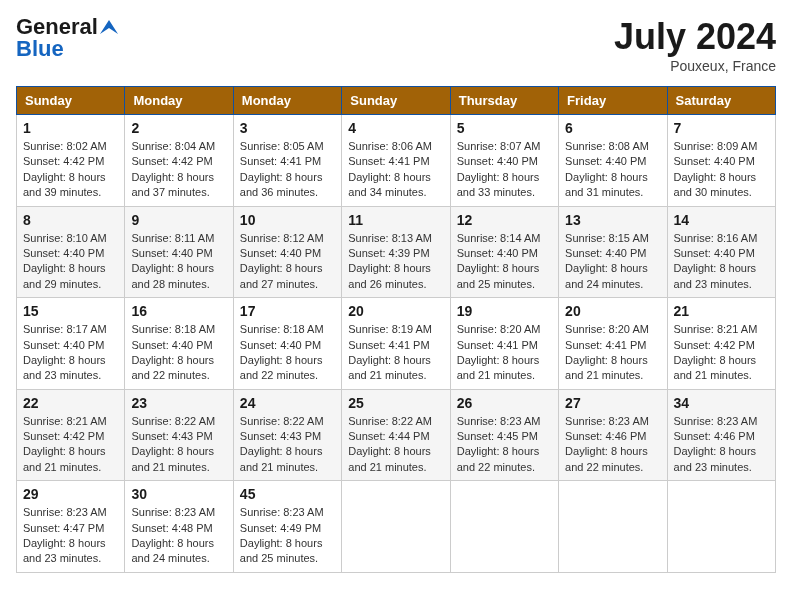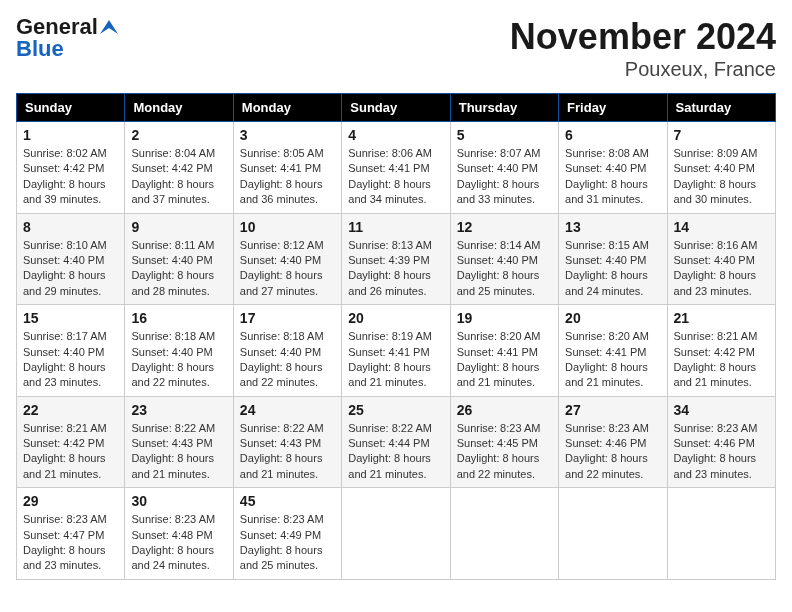--- a/index.html
+++ b/index.html
@@ -40,30 +40,30 @@
     }
     .title-block {
       text-align: right;
     }
     .month-title {
       font-size: 36px;
       font-weight: bold;
       color: #1a1a1a;
     }
     .location {
-      font-size: 20px;
+      font-size: 14px;
       color: #444;
     }
     .calendar {
       width: 100%;
       border-collapse: collapse;
       font-size: 11px;
     }
     .calendar th {
-      background-color: #000000;
+      background-color: #a16207;
       color: #fff;
       text-align: left;
       padding: 6px 8px;
       font-size: 13px;
       font-weight: bold;
       border: 1px solid #1050a0;
     }
     .calendar td {
       border: 1px solid #ccc;
       vertical-align: top;
@@ -101,21 +101,21 @@
         <span class="general">General</span><svg class="logo-icon" viewBox="0 0 18 14">
             <polygon points="0,14 9,0 18,14 9,8" fill="#1565c0"></polygon>
           </svg>
       </span>
     </div>
     <div>
       <span class="logo-text" style="color:#1565c0; font-size:22px;">Blue</span>
     </div>
   </div>
   <div class="title-block">
-    <div class="month-title">November 2024</div>
+    <div class="month-title">July 2024</div>
     <div class="location">Pouxeux, France</div>
   </div>
 </div>
 
 <table class="calendar">
   <thead>
     <tr>
       <th>Sunday</th>
       <th>Monday</th>
       <th>Monday</th>

